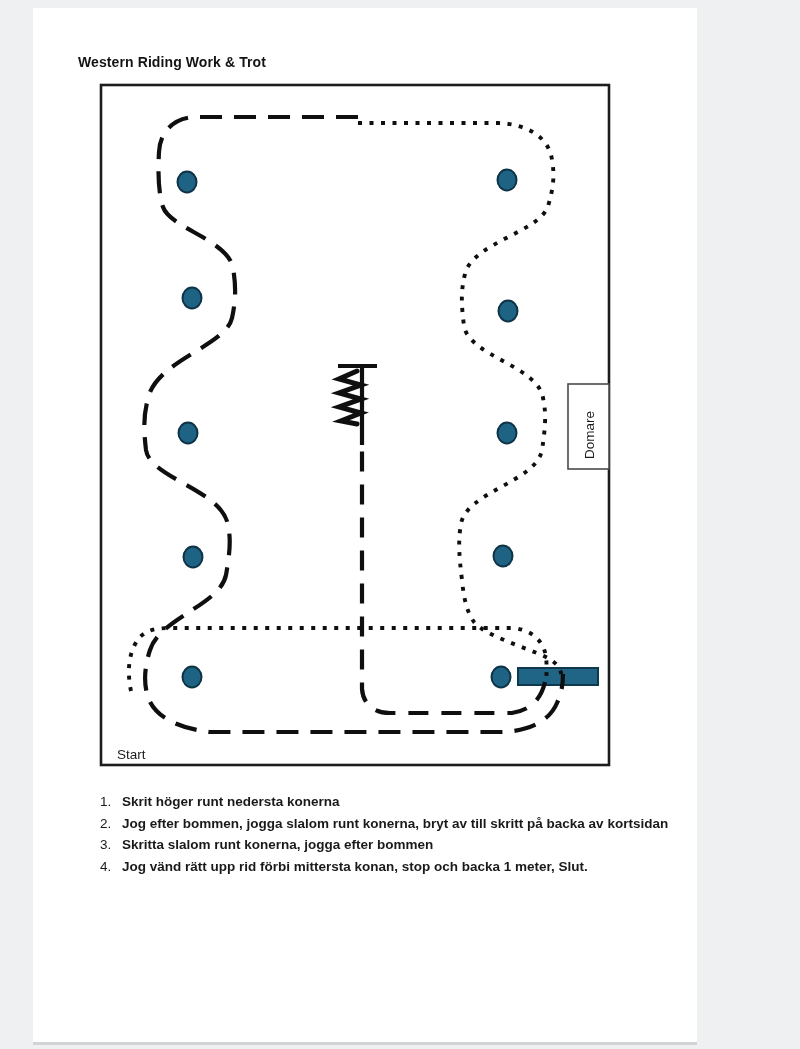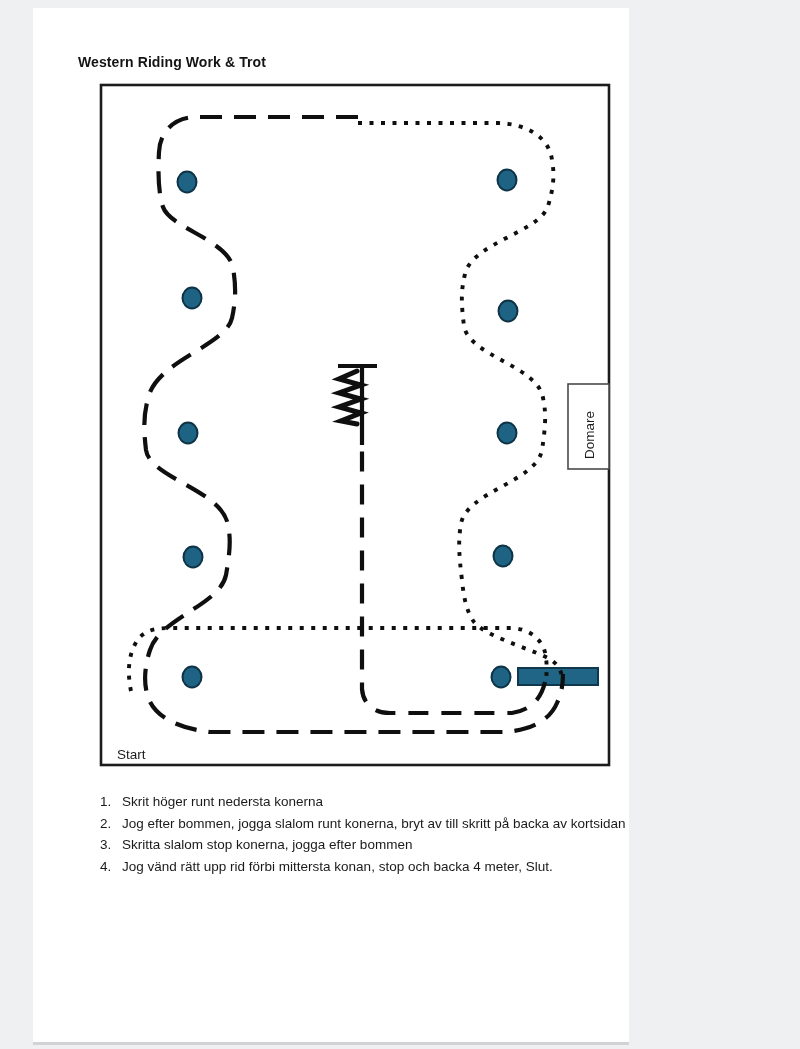--- a/index.html
+++ b/index.html
@@ -2,21 +2,21 @@
 <html><head>
 <meta charset="utf-8">
 <style>
   html,body{margin:0;padding:0;}
   body{
     width:800px;height:1049px;position:relative;overflow:hidden;
     background:#eef0f1;
     font-family:"Liberation Sans","DejaVu Sans",sans-serif;
   }
   .page{
-    position:absolute;left:33px;top:8px;width:596px;height:1034px;
+    position:absolute;left:33px;top:8px;width:664px;height:1034px;
     background:#ffffff;
     border-bottom:3px solid #d2d3d4;
   }
   .title{
     position:absolute;left:45px;top:46px;margin:0;
     font-size:14px;font-weight:bold;color:#141414;letter-spacing:.1px;
   }
   .diagram{position:absolute;left:-33px;top:-8px;}
   .arena{fill:none;stroke:#1c1c1c;stroke-width:2.6px;}
   .path{fill:none;stroke:#0f0f0f;stroke-linecap:butt;}
@@ -28,21 +28,21 @@
   .cone{stroke:#0e3346;stroke-width:2px;}
   .pole{stroke:#10384d;stroke-width:2px;}
   .judge-box{fill:#ffffff;stroke:#4a4a4a;stroke-width:1.6px;}
   .svg-label{font-family:"Liberation Sans","DejaVu Sans",sans-serif;font-size:13.5px;fill:#1d1d1d;}
   .instructions{
     position:absolute;left:67px;top:783px;width:640px;
     font-size:13.5px;color:#1a1a1a;
   }
   .instr-row{display:flex;line-height:21.6px;}
   .instr-num{width:22px;flex:0 0 22px;text-align:left;}
-  .instr-text{flex:1;white-space:nowrap;}
+  .instr-text{flex:1;white-space:nowrap;font-weight:bold;}
 </style>
 </head>
 <body>
 
 <div class="page">
 
   <h1 class="title">Western Riding Work &amp; Trot</h1>
 
   <svg class="diagram" width="800" height="1049" viewBox="0 0 800 1049" xmlns="http://www.w3.org/2000/svg">
 
@@ -120,21 +120,21 @@
     <div class="instr-row">
       <span class="instr-num">1.</span>
       <span class="instr-text">Skrit höger runt nedersta konerna</span>
     </div>
     <div class="instr-row">
       <span class="instr-num">2.</span>
       <span class="instr-text">Jog efter bommen, jogga slalom runt konerna, bryt av till skritt på backa av kortsidan</span>
     </div>
     <div class="instr-row">
       <span class="instr-num">3.</span>
-      <span class="instr-text">Skritta slalom stop konerna, jogga efter bommen</span>
+      <span class="instr-text">Skritta slalom runt konerna, jogga efter bommen</span>
     </div>
     <div class="instr-row">
       <span class="instr-num">4.</span>
-      <span class="instr-text">Jog vänd rätt upp rid förbi mittersta konan, stop och backa 4 meter, Slut.</span>
+      <span class="instr-text">Jog vänd rätt upp rid förbi mittersta konan, stop och backa 1 meter, Slut.</span>
     </div>
   </div>
 
 </div>
 
 </body></html>

